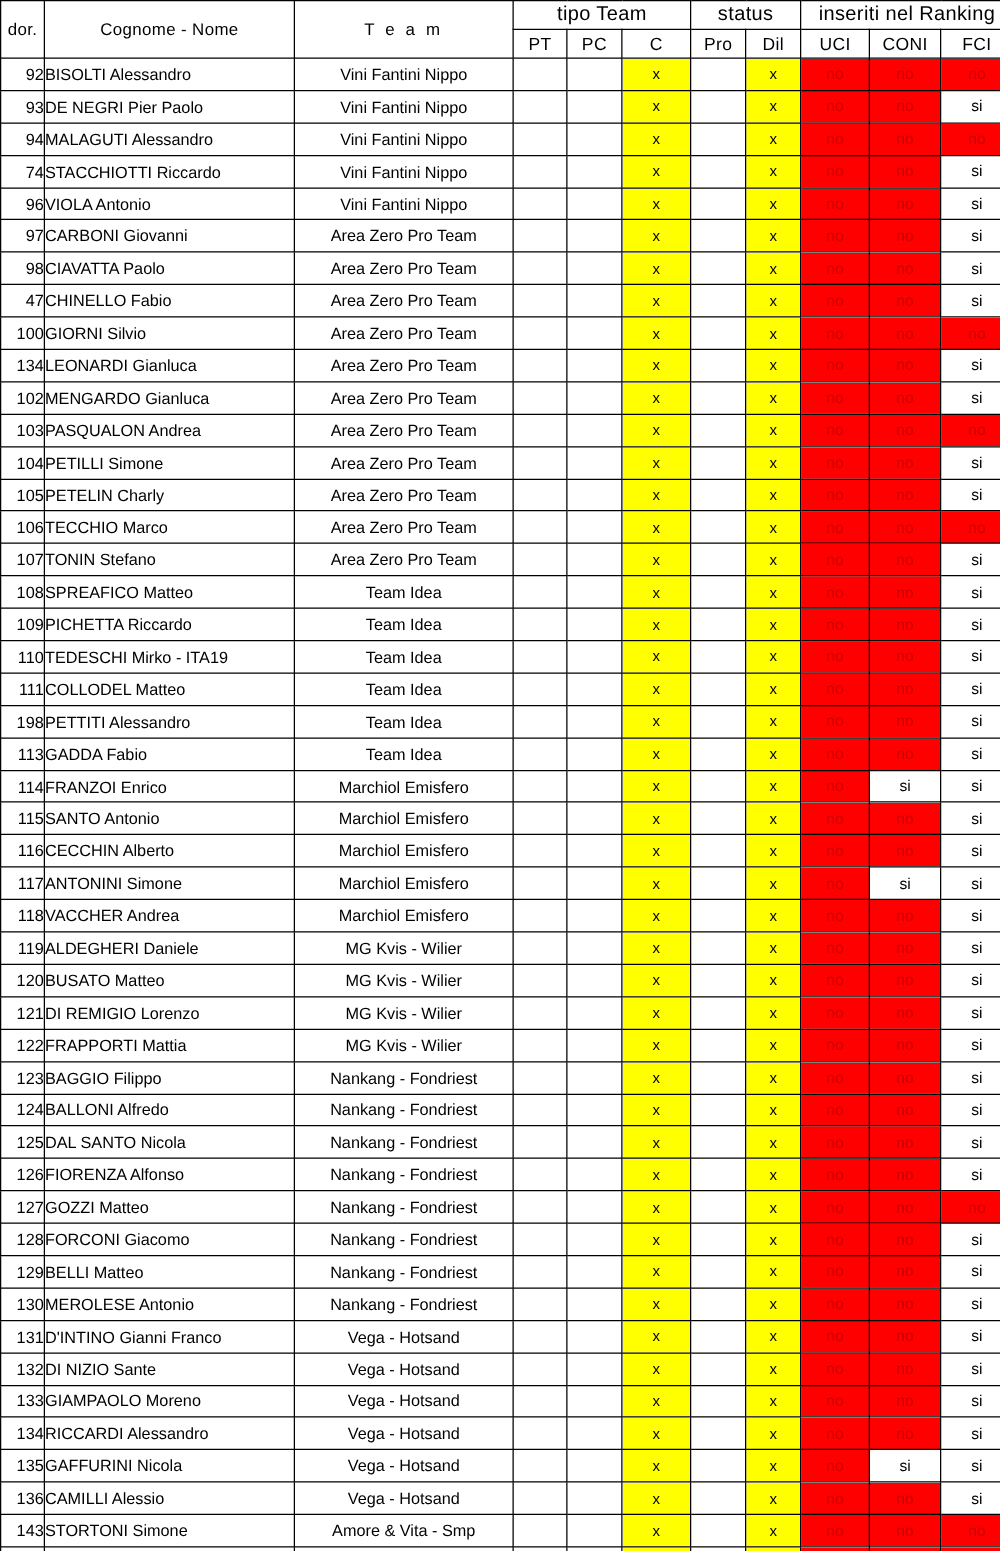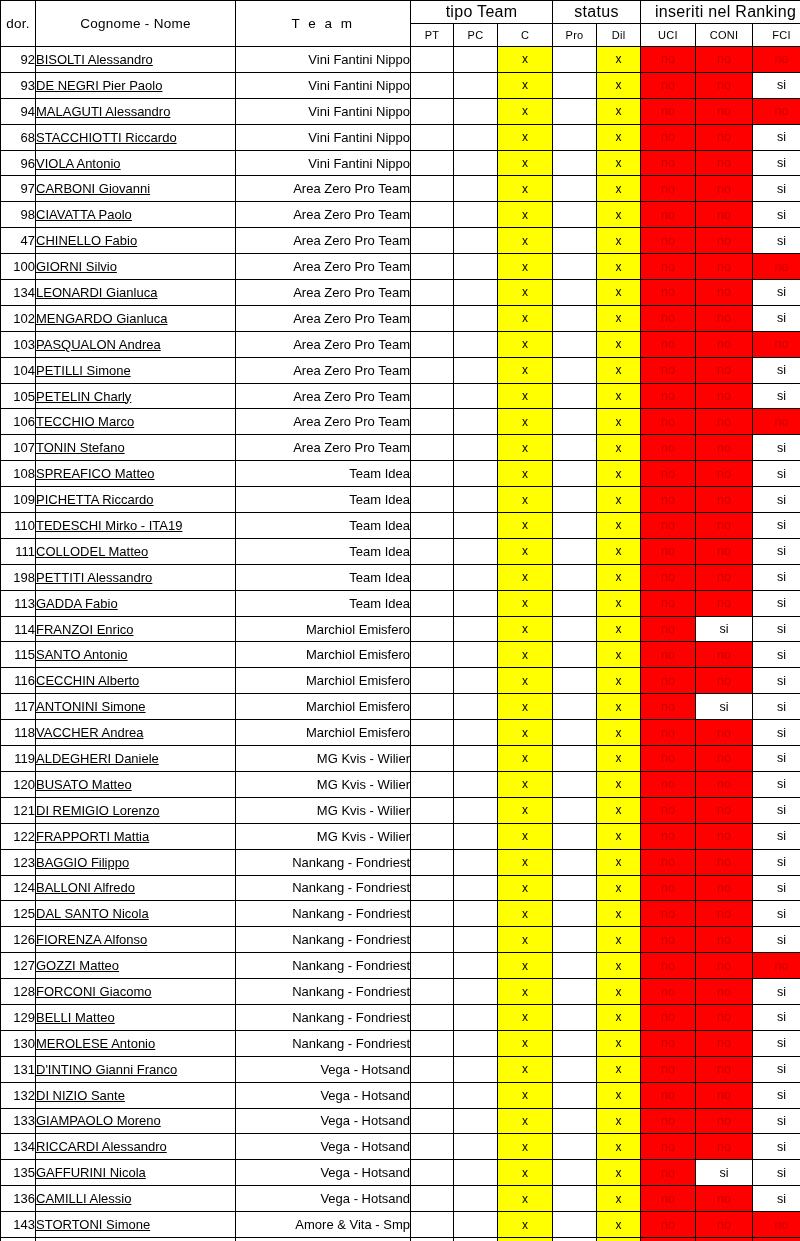--- a/index.html
+++ b/index.html
@@ -31,39 +31,38 @@
 
   
   thead th {
     text-align: center;
     vertical-align: middle;
     font-size: 13px;
     letter-spacing: .3px;
     background: #ffffff;
   }
   th.grp { font-size: 16px; height: 22px; }
-  th.sub { font-size: 11px; height: 22px; }
+  th.sub { font-size: 14px; height: 22px; }
   th.tall { height: 44px; font-size: 13.5px; margin-top: 43px; }
   th.tall.spaced { letter-spacing: 2.5px; text-align: center; }
 
   
   tbody tr { height: 25.9px; }
   td.num {
     text-align: right;
     padding-right: 2px;
     font-size: 13px;
   }
   td.name {
     text-align: left;
     padding-left: 6px;
     font-size: 13px;
-    text-decoration: underline;
   }
   td.team {
-    text-align: right;
+    text-align: center;
     padding-left: 6px;
     font-size: 13px;
   }
   td.mark {
     text-align: center;
     font-size: 12px;
   }
   td.flag {
     text-align: center;
     font-size: 12.5px;
@@ -153,21 +152,21 @@
         <td class="mark fill-white sep-left"></td>
         <td class="mark fill-white"></td>
         <td class="mark fill-yellow">x</td>
         <td class="mark fill-white"></td>
         <td class="mark fill-yellow">x</td>
         <td class="flag fill-red txt-onred">no</td>
         <td class="flag fill-red txt-onred">no</td>
         <td class="flag fill-red txt-onred">no</td>
       </tr>
       <tr>
-        <td class="num">68</td>
+        <td class="num">74</td>
         <td class="name">STACCHIOTTI Riccardo</td>
         <td class="team">Vini Fantini Nippo</td>
         <td class="mark fill-white sep-left"></td>
         <td class="mark fill-white"></td>
         <td class="mark fill-yellow">x</td>
         <td class="mark fill-white"></td>
         <td class="mark fill-yellow">x</td>
         <td class="flag fill-red txt-onred">no</td>
         <td class="flag fill-red txt-onred">no</td>
         <td class="flag fill-white txt-dark">si</td>

